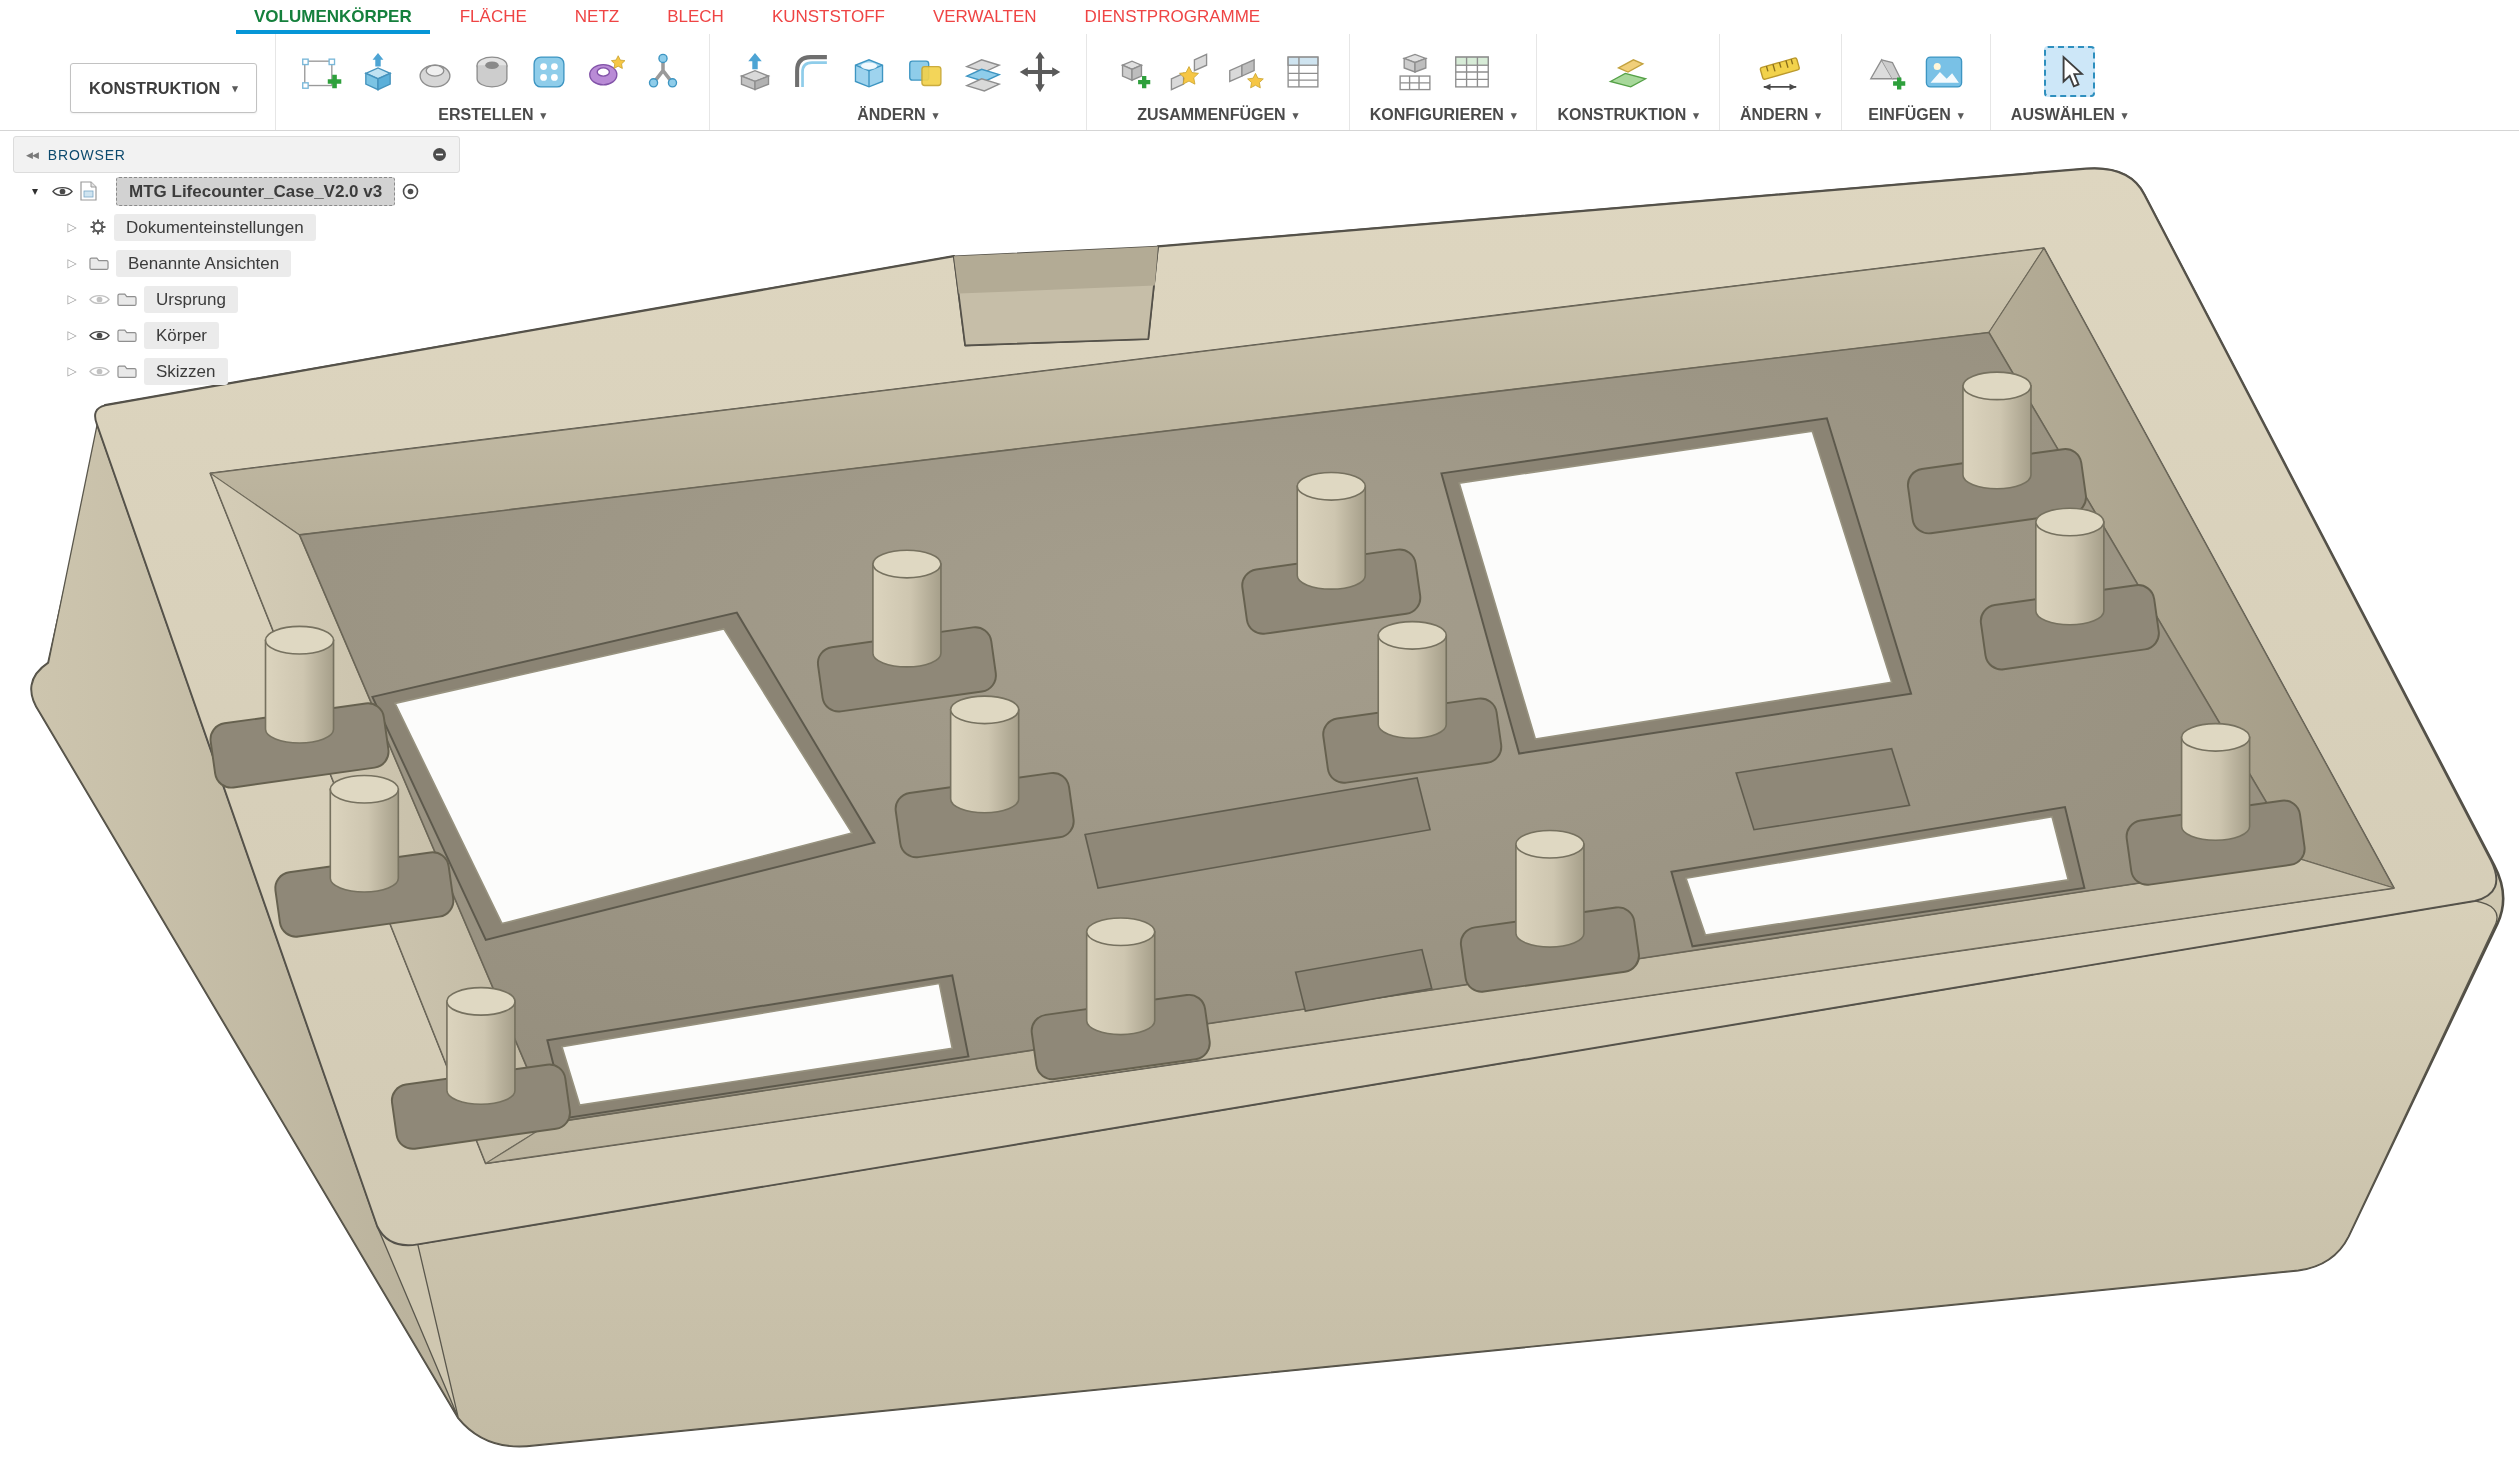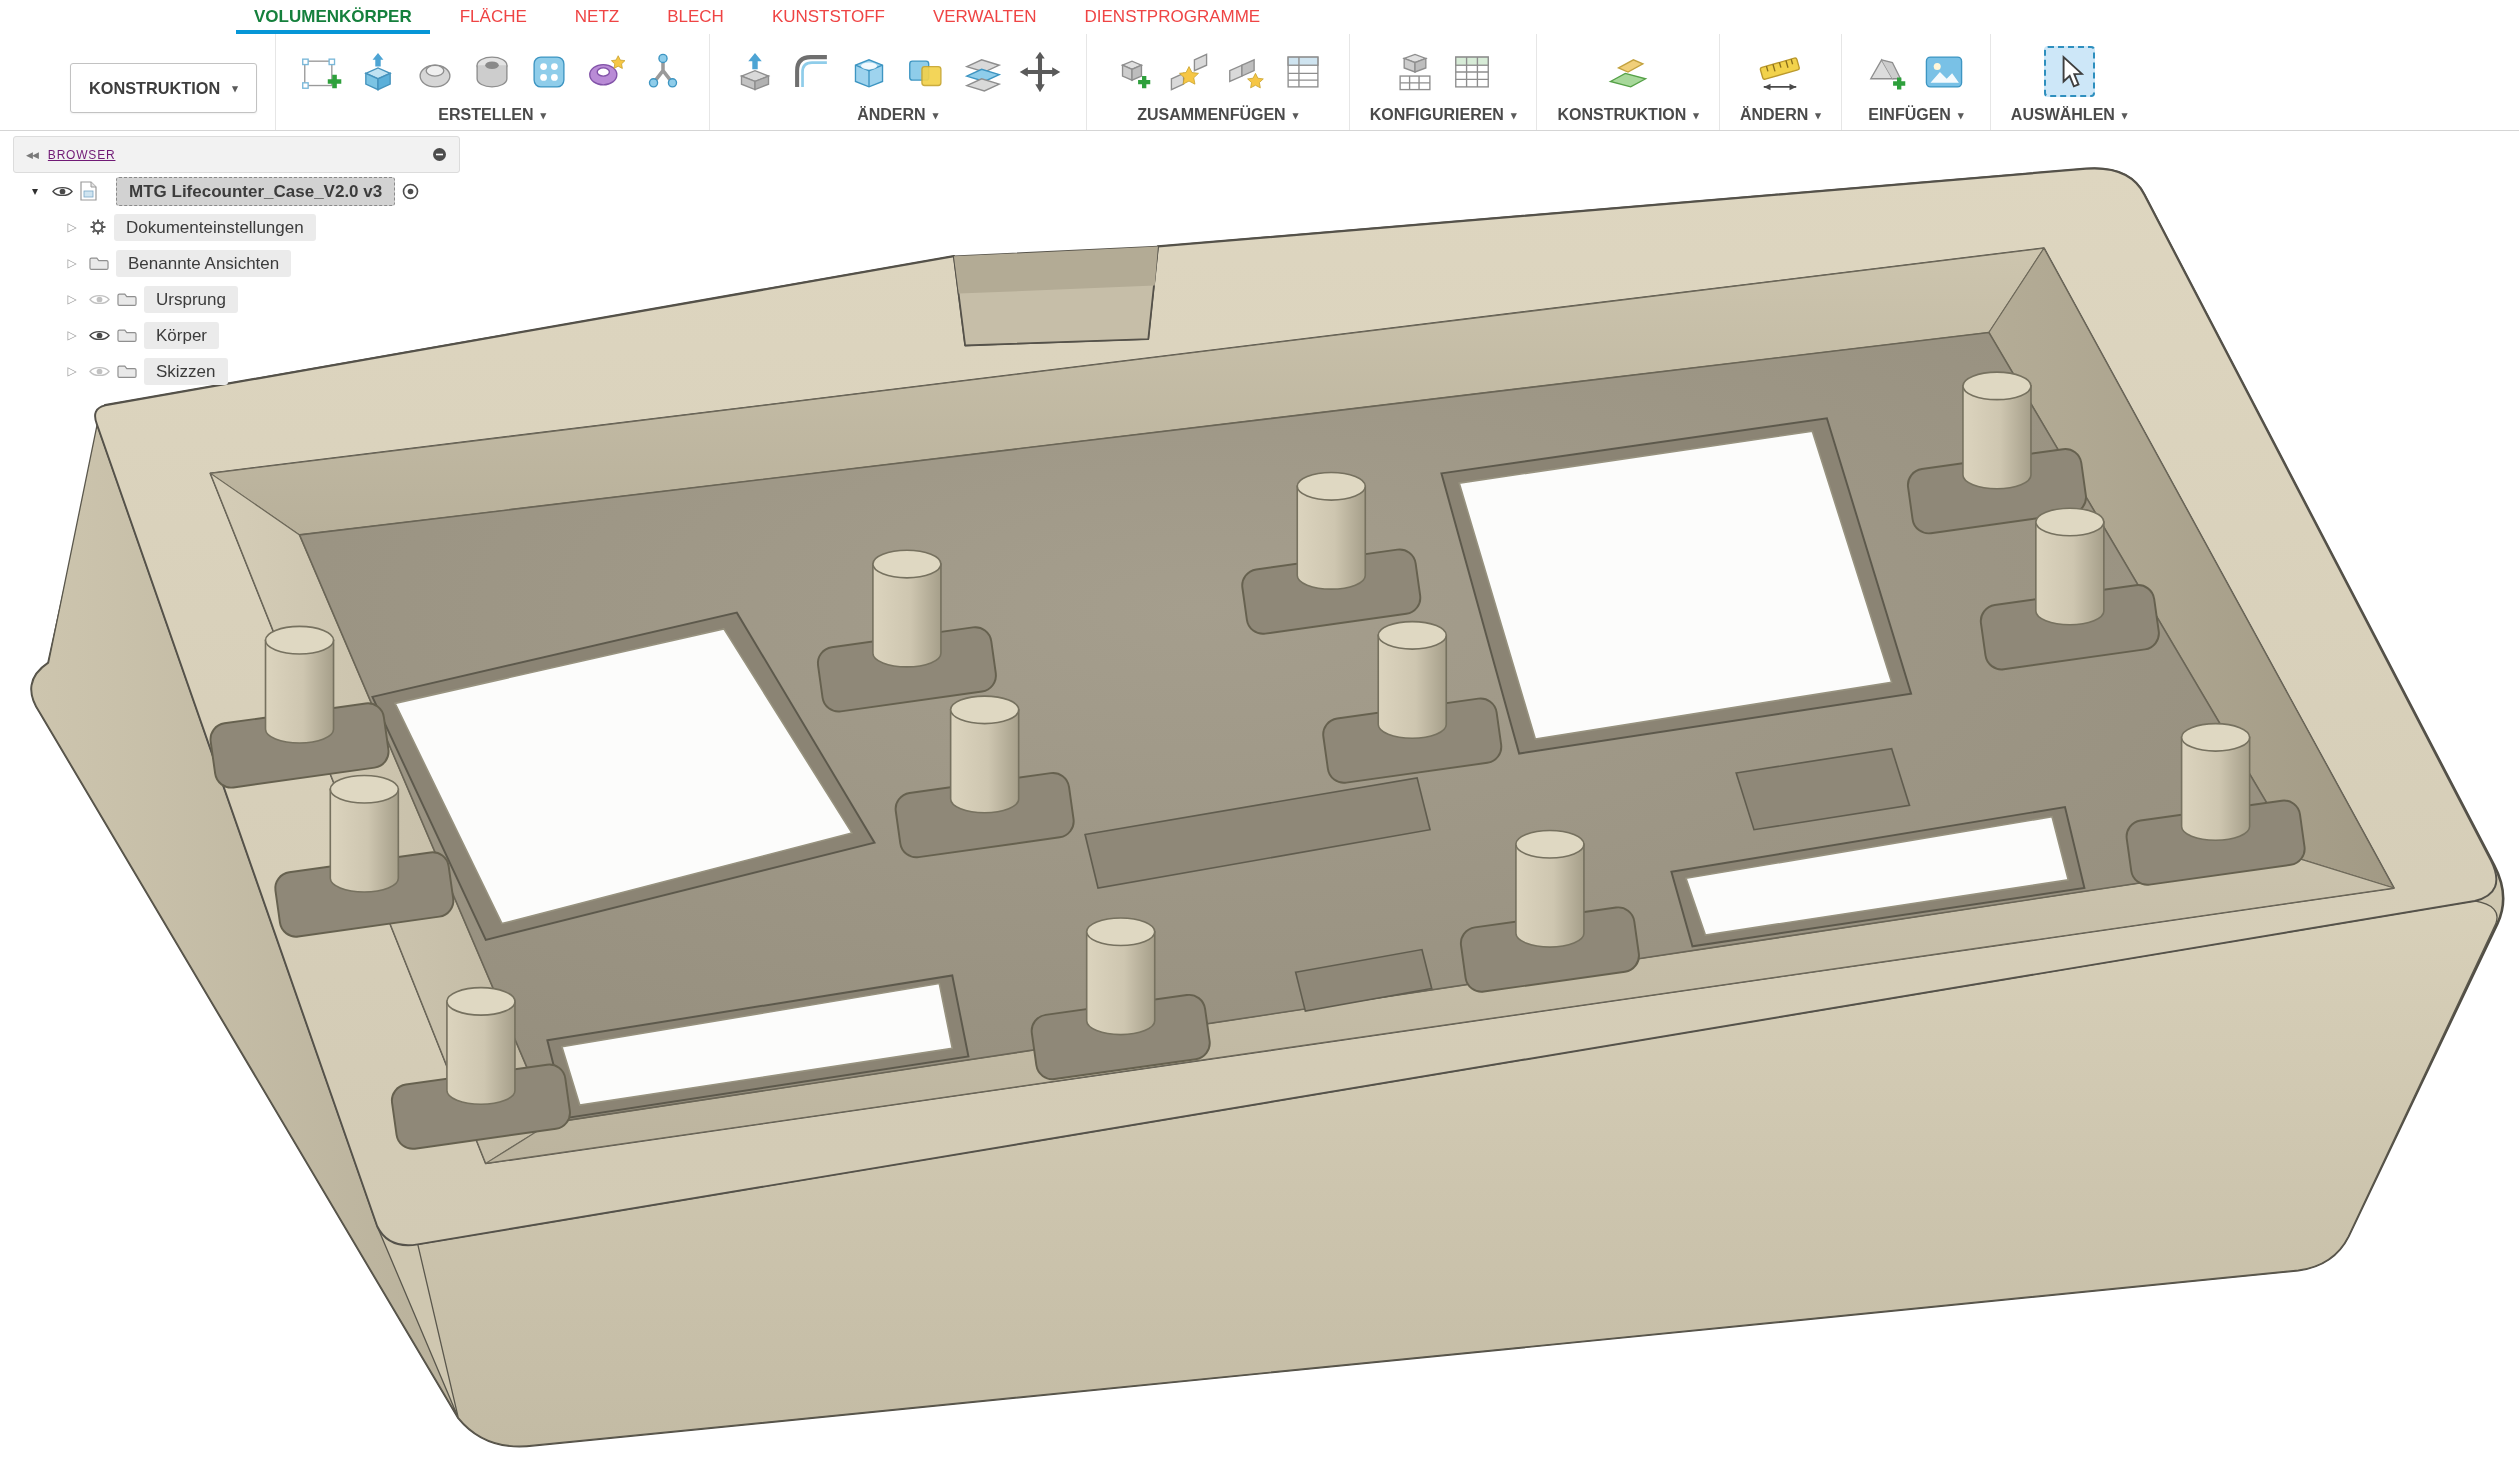--- a/index.html
+++ b/index.html
@@ -30,21 +30,21 @@
   .ti.select-active{background:#cde7f8;outline:2px dashed #2e8fbe;outline-offset:-2px;}
   .tlabel{display:flex;align-items:center;gap:7px;font-size:16px;color:#4a4a4a;padding-top:3px;white-space:nowrap;font-weight:bold;}
   
   .viewport{position:absolute;top:130px;left:0;width:2520px;height:1333px;background:#fff;}
   svg.model{position:absolute;inset:0;width:100%;height:100%;}
   
   .browser{position:absolute;left:13px;top:6px;width:447px;color:#3f3f3f;z-index:10;}
   .b-head{height:35px;background:#f2f2f2;border:1px solid #dcdcdc;border-radius:3px;
           display:flex;align-items:center;padding:0 12px;gap:10px;}
   .b-collapse{font-size:9px;letter-spacing:-1px;color:#7a7a7a;}
-  .b-title{font-size:12px;color:#701a75;letter-spacing:0.8px;flex:1;text-decoration:underline;}
+  .b-title{font-size:14px;color:#0c4a6e;letter-spacing:0.8px;flex:1;}
   .b-row{height:36px;display:flex;align-items:center;gap:7px;padding-left:12px;}
   .sp{width:30px;flex:0 0 30px;}
   .tri{width:20px;flex:0 0 20px;text-align:center;font-size:12px;color:#2f2f2f;}
   .tri.closed{color:#9b9b9b;}
   .pill{background:#ebebeb;border-radius:3px;padding:5px 12px;font-size:17px;color:#3c3c3c;
         white-space:nowrap;line-height:1;}
   .pill.selected{background:#d2d2d2;border:1px dashed #8a8a8a;font-weight:bold;margin-left:12px;}
   .icn{display:flex;align-items:center;}
 </style>
 </head>

